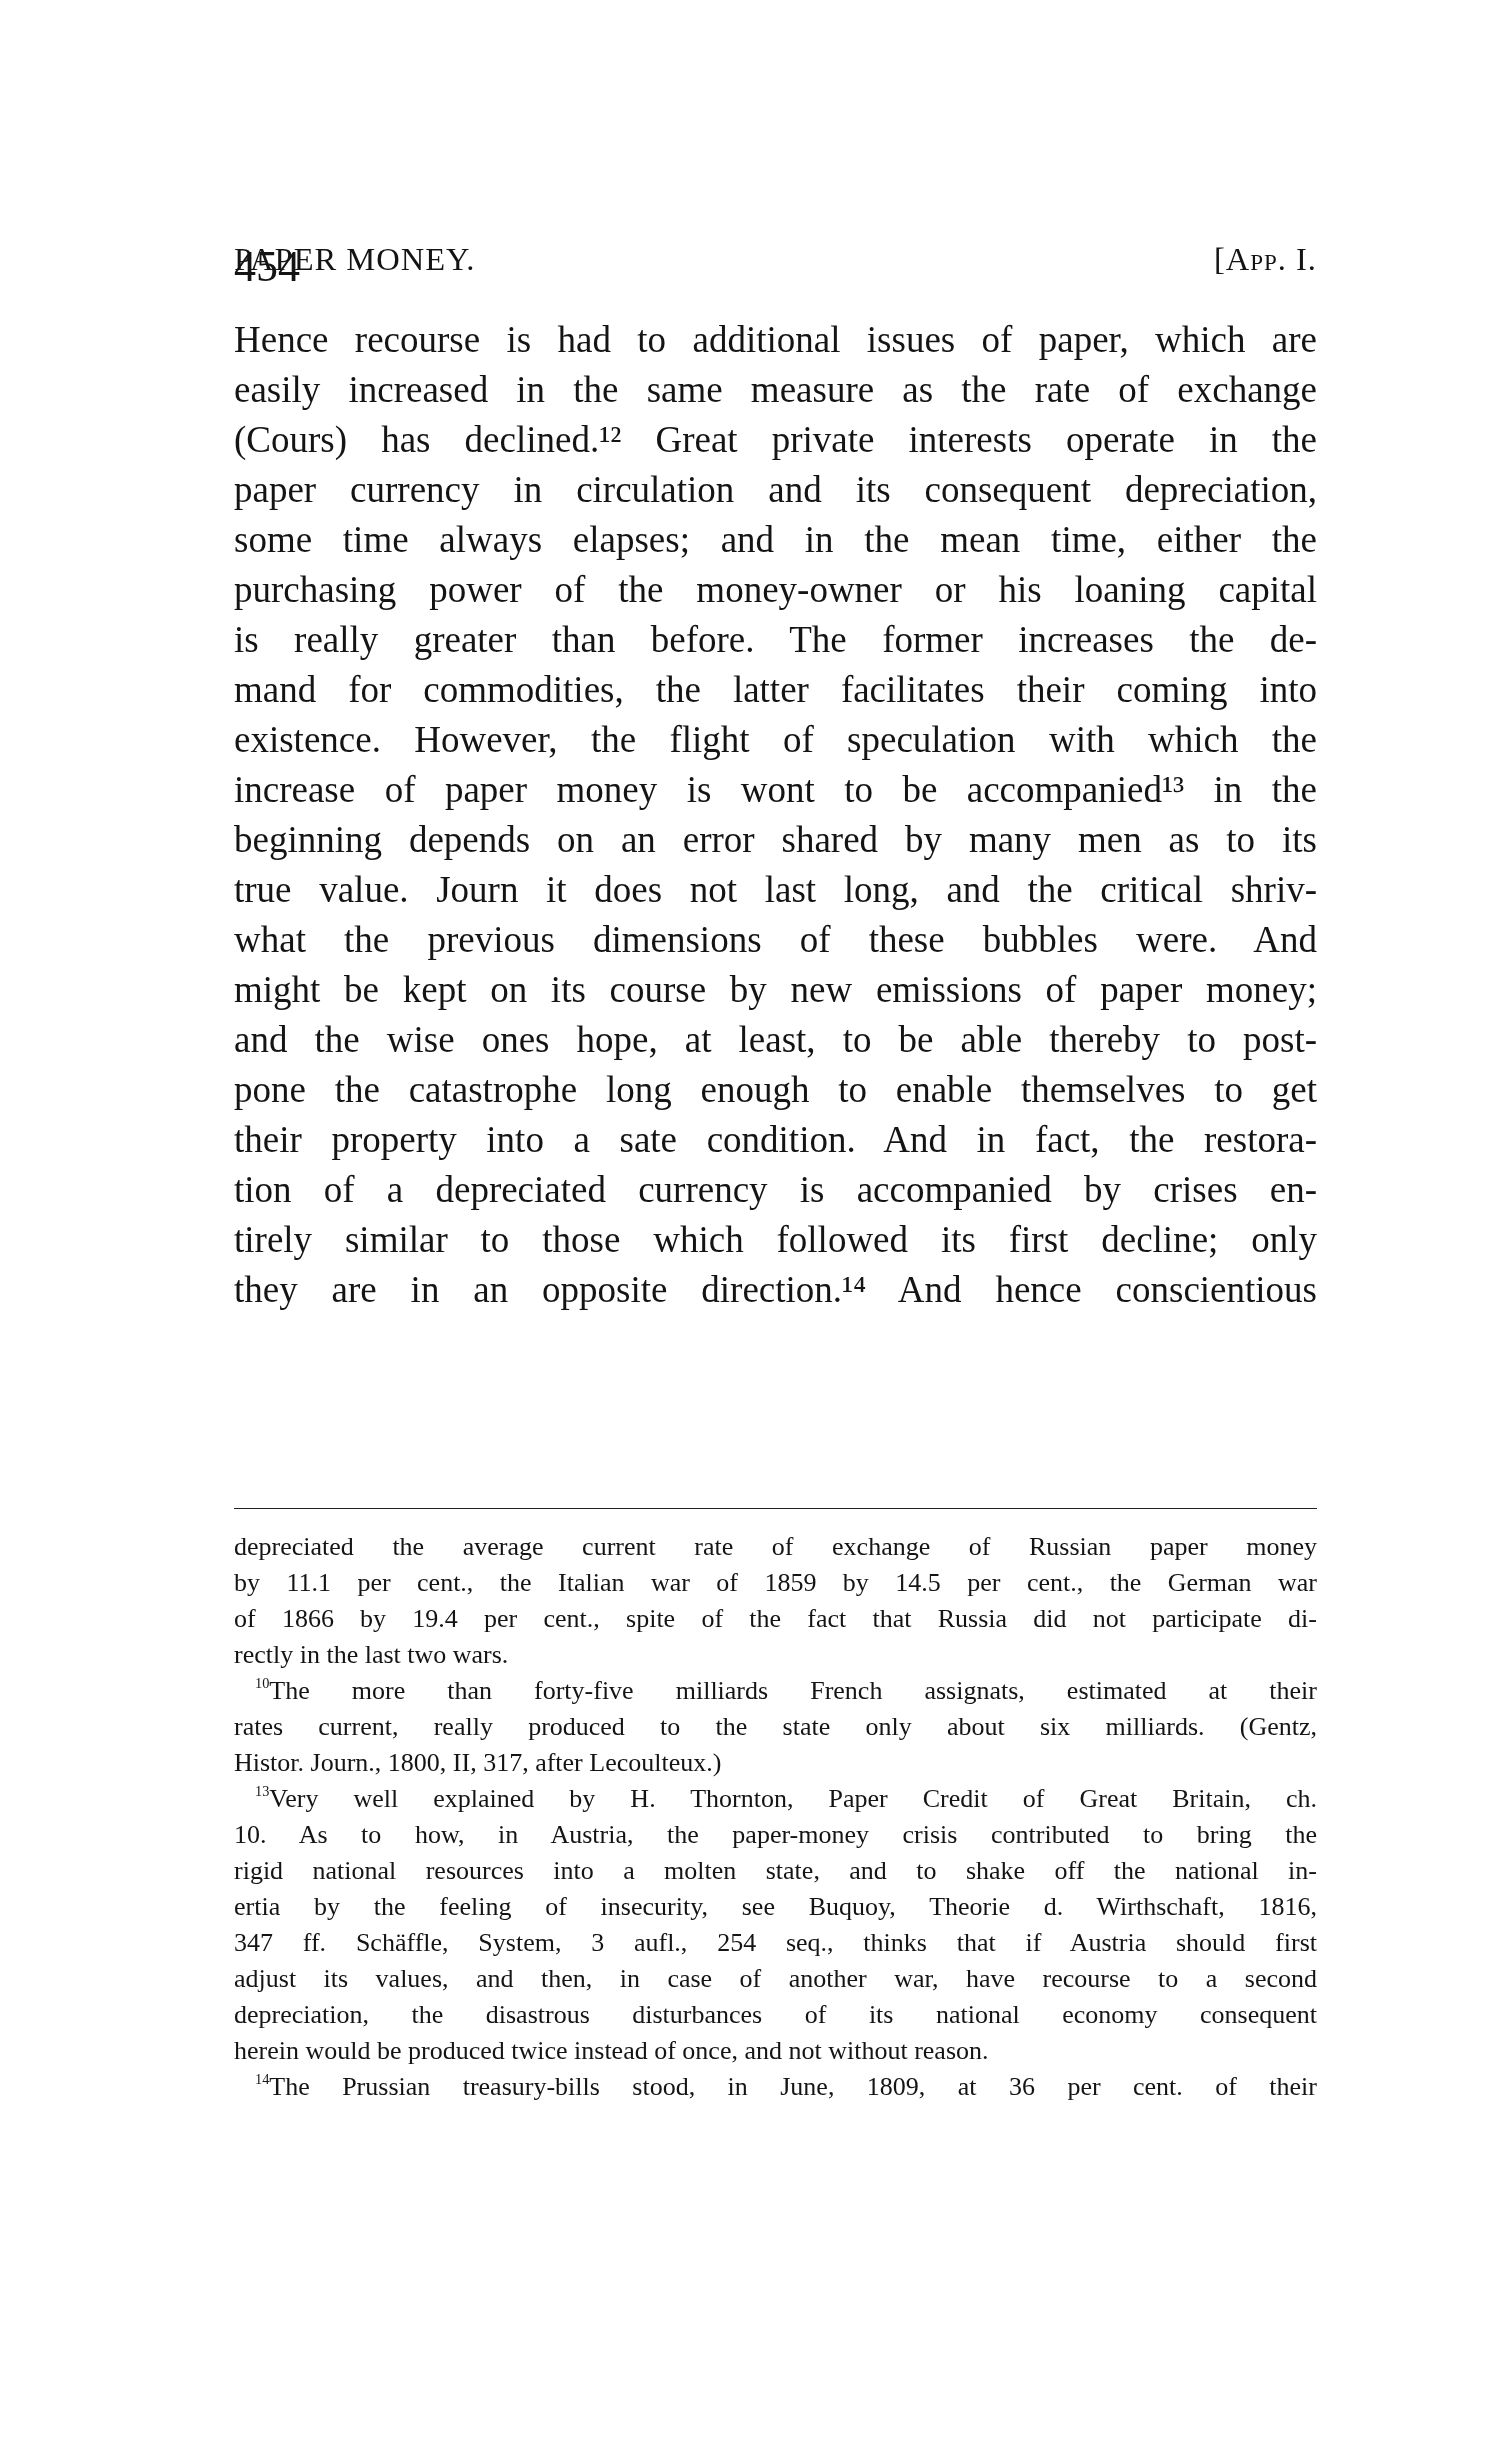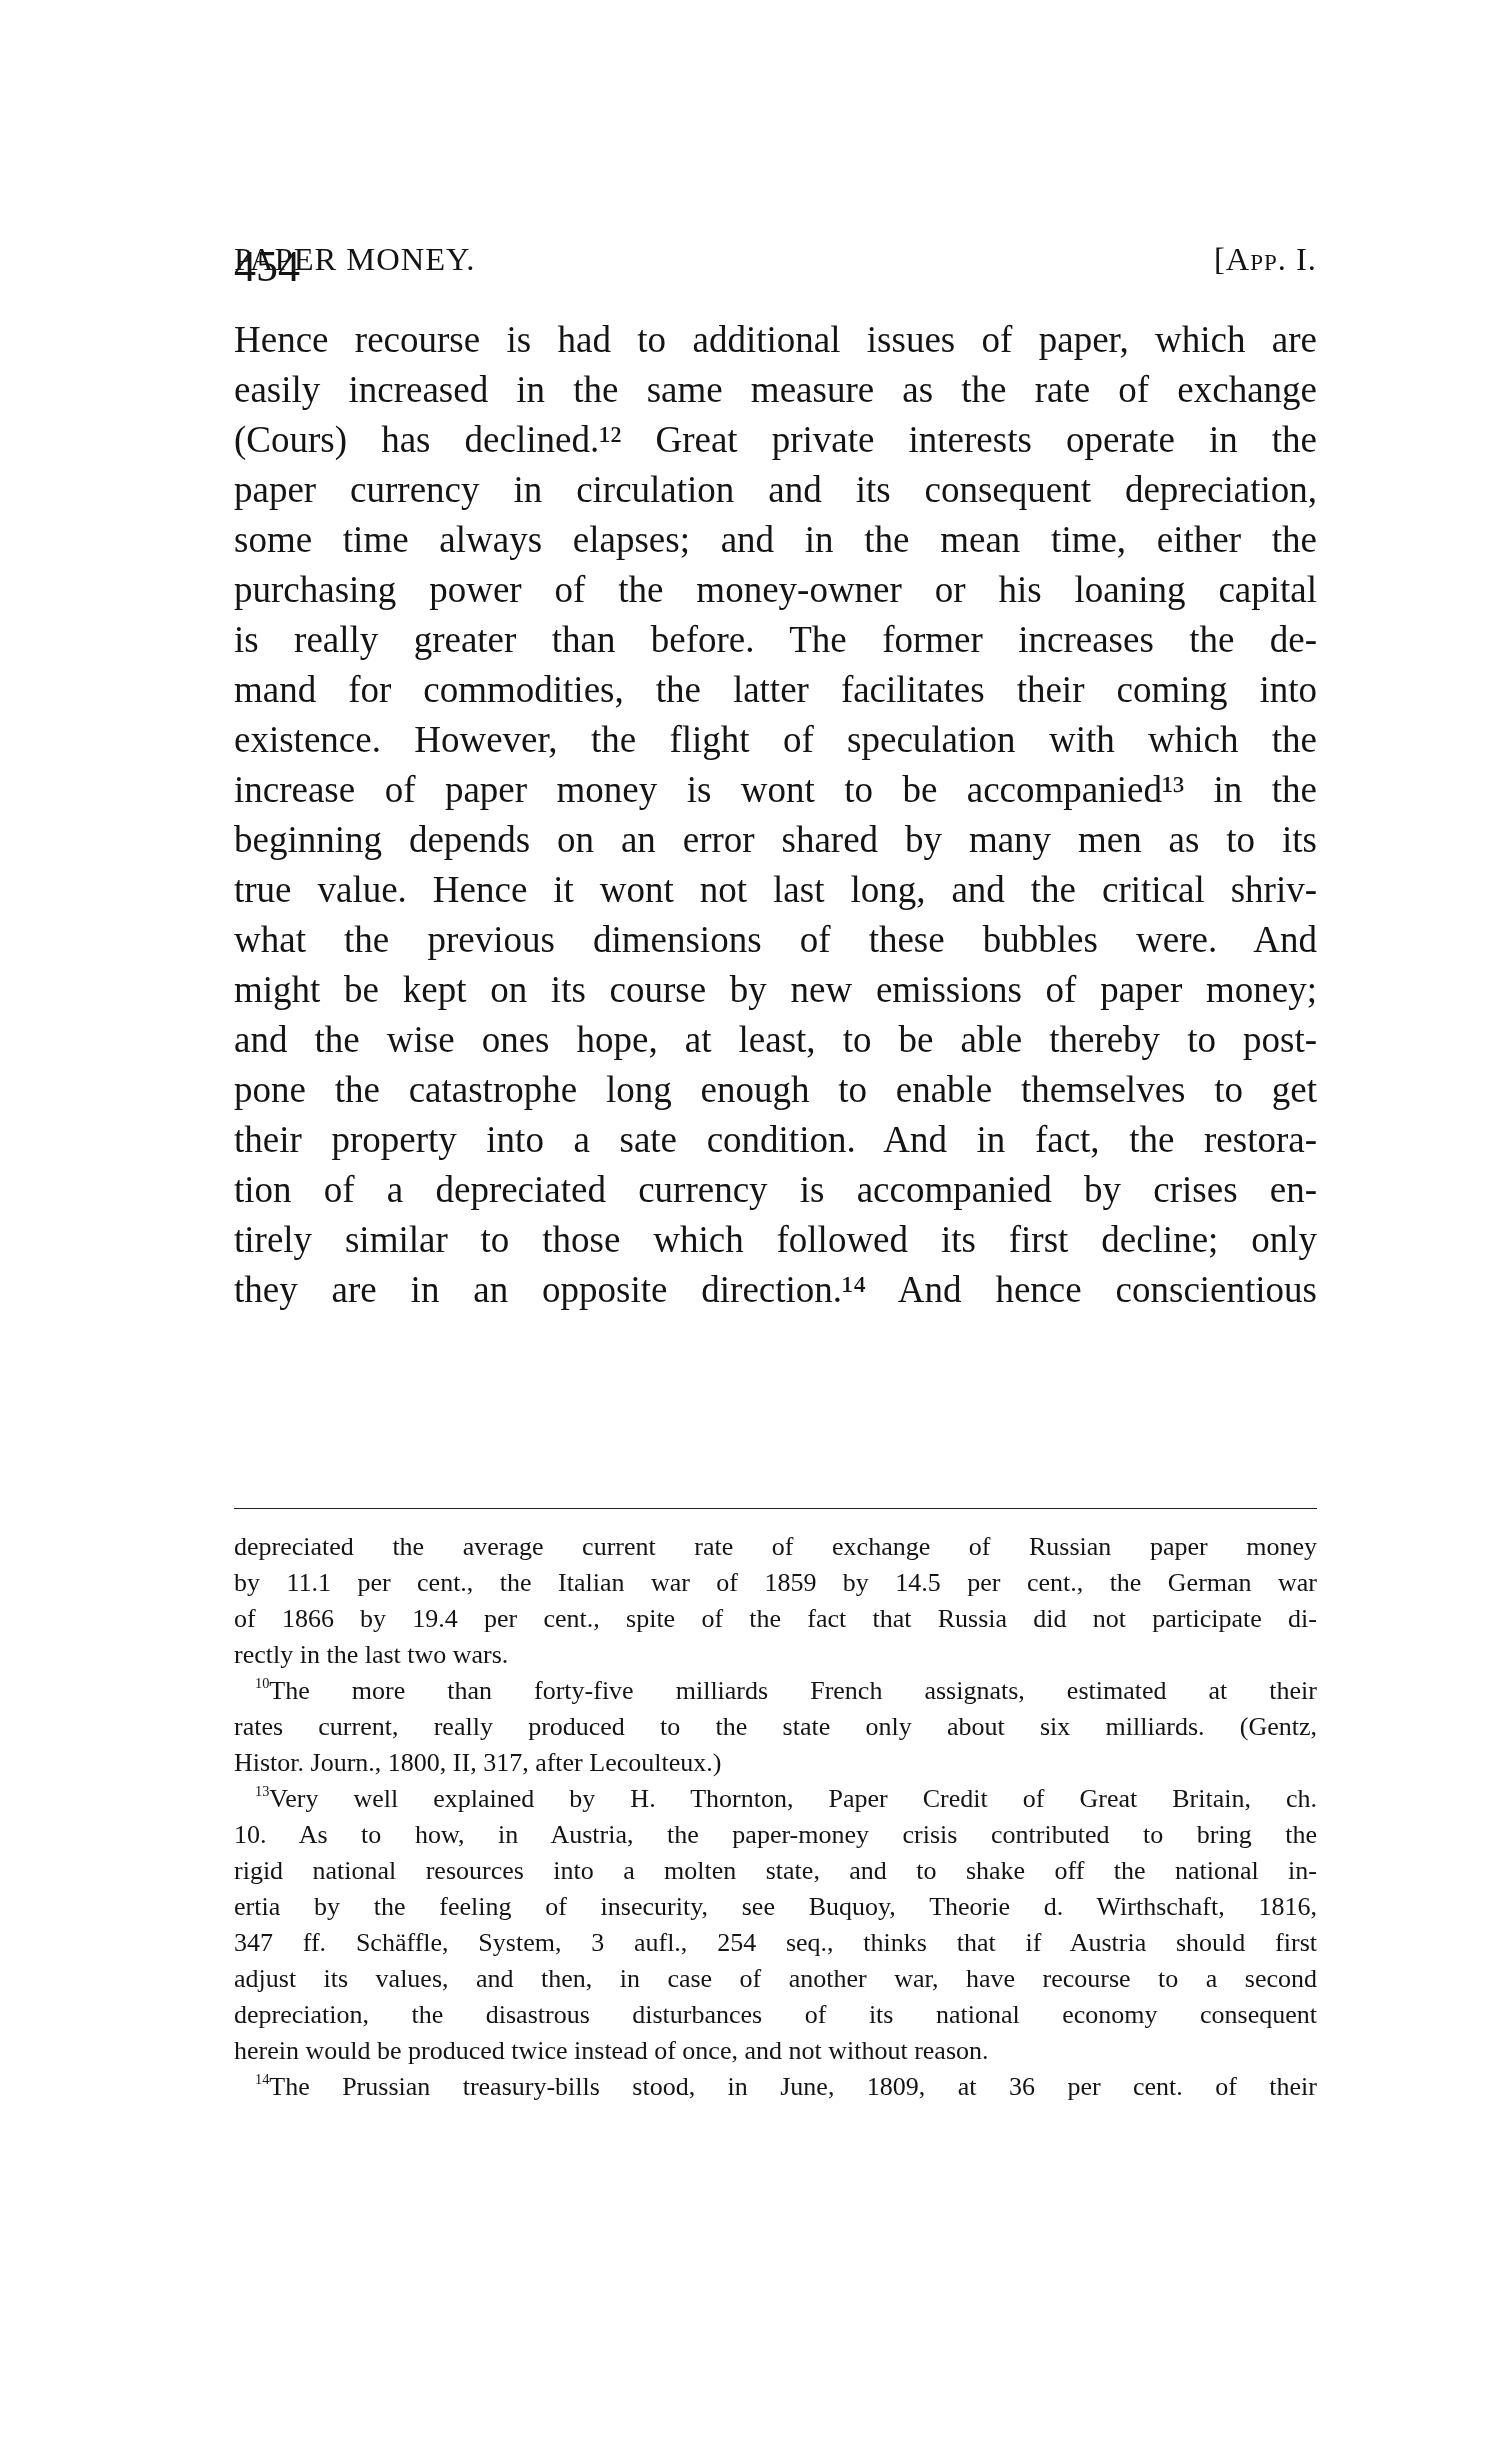--- a/index.html
+++ b/index.html
@@ -46,21 +46,21 @@
     <span class="line">easily increased in the same measure as the rate of exchange</span>
     <span class="line">(Cours) has declined.¹² Great private interests operate in the</span>
     <span class="line">paper currency in circulation and its consequent depreciation,</span>
     <span class="line">some time always elapses; and in the mean time, either the</span>
     <span class="line">purchasing power of the money-owner or his loaning capital</span>
     <span class="line">is really greater than before. The former increases the de-</span>
     <span class="line">mand for commodities, the latter facilitates their coming into</span>
     <span class="line">existence. However, the flight of speculation with which the</span>
     <span class="line">increase of paper money is wont to be accompanied¹³ in the</span>
     <span class="line">beginning depends on an error shared by many men as to its</span>
-    <span class="line">true value. Hence it wont not last long, and the critical shriv-</span>
+    <span class="line">true value. Journ it does not last long, and the critical shriv-</span>
     <span class="line">what the previous dimensions of these bubbles were. And</span>
     <span class="line">might be kept on its course by new emissions of paper money;</span>
     <span class="line">and the wise ones hope, at least, to be able thereby to post-</span>
     <span class="line">pone the catastrophe long enough to enable themselves to get</span>
     <span class="line">their property into a sate condition. And in fact, the restora-</span>
     <span class="line">tion of a depreciated currency is accompanied by crises en-</span>
     <span class="line">tirely similar to those which followed its first decline; only</span>
     <span class="line last">they are in an opposite direction.¹⁴ And hence conscientious</span>
   </div>
 

